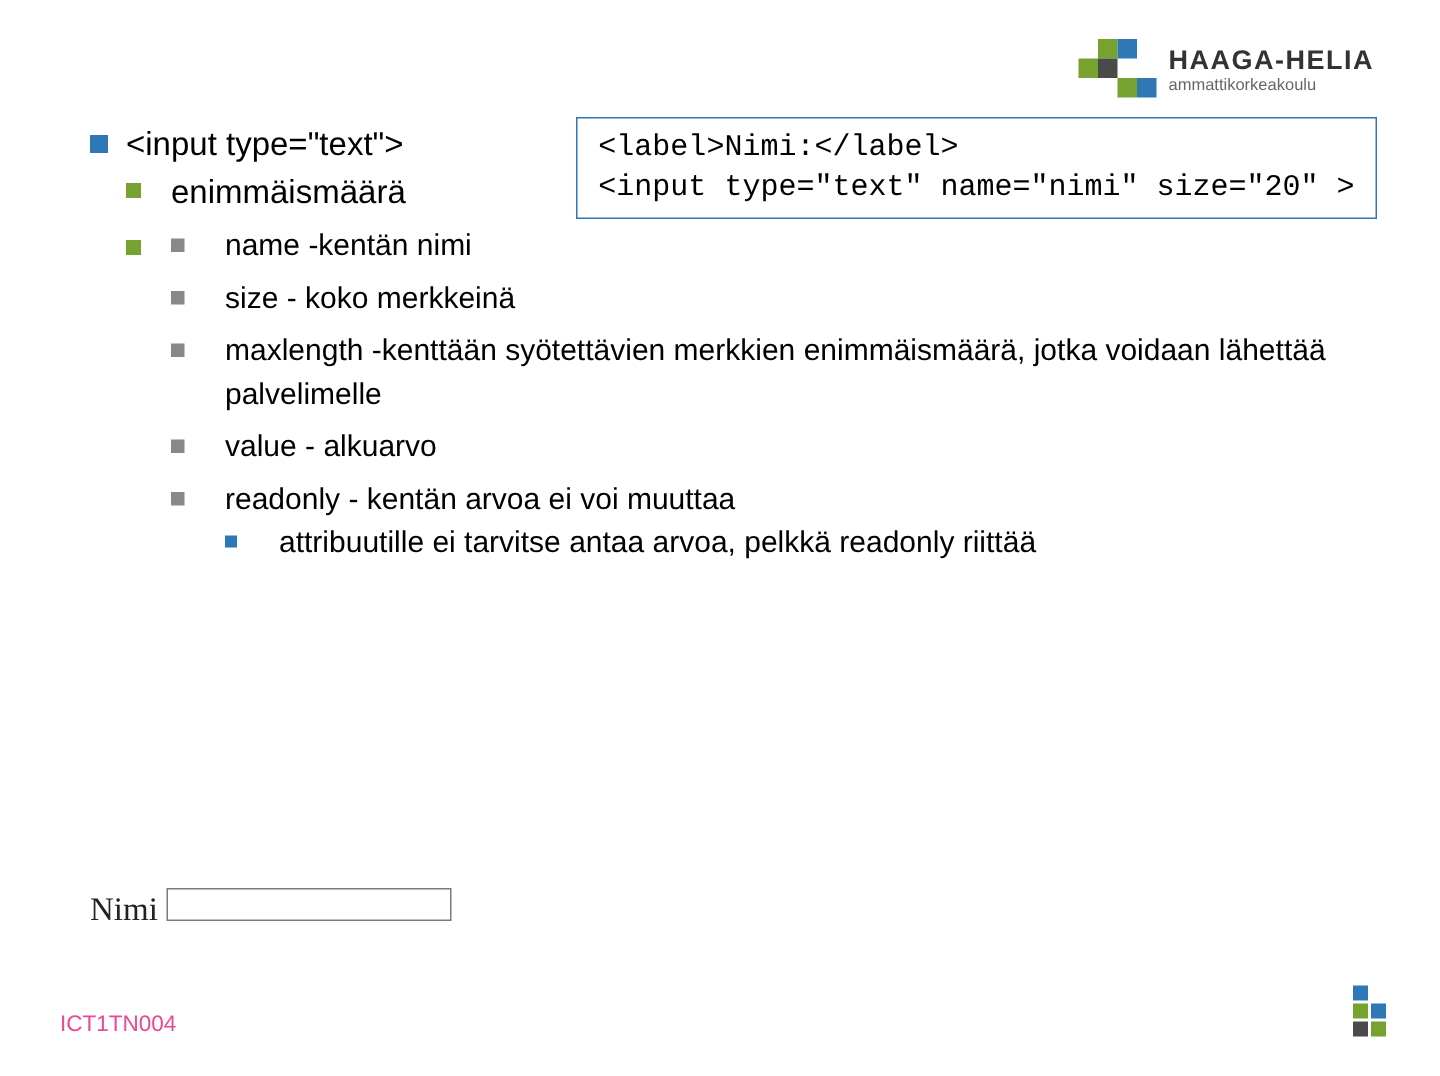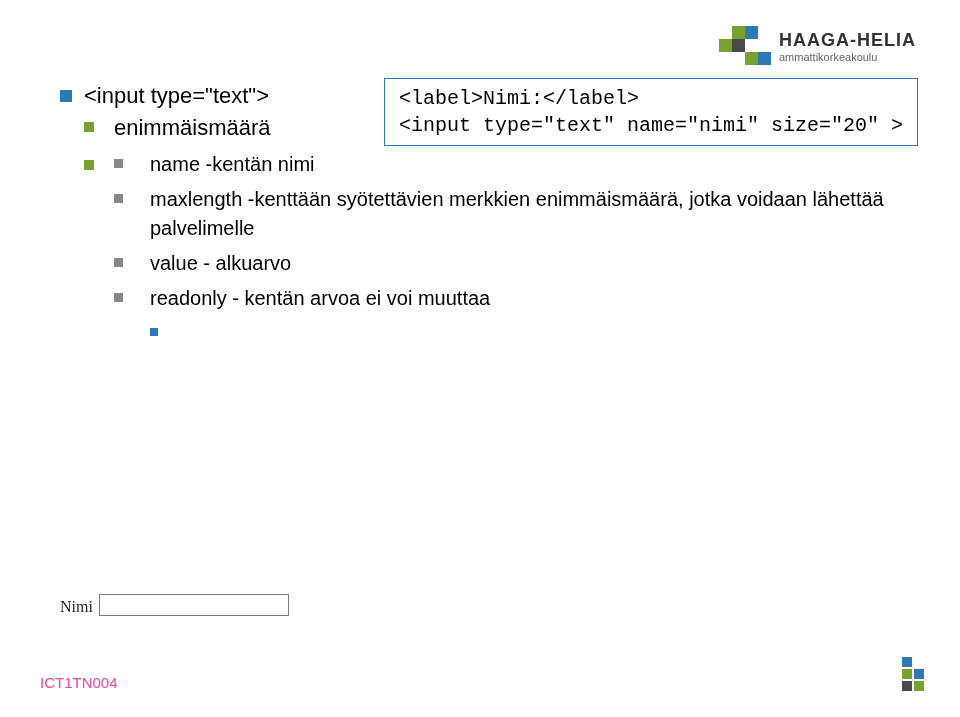--- a/index.html
+++ b/index.html
@@ -27,21 +27,21 @@
   .lvl3 > li { position: relative; padding-left: 36px; margin-bottom: 6px; font-size: 20px; line-height: 1.45; }
   .lvl4 > li { position: relative; padding-left: 36px; margin-bottom: 6px; font-size: 20px; line-height: 1.45; }
   .bullet { position: absolute; left: 0; }
   .lvl1 > li > .bullet { top: 10px; width: 12px; height: 12px; background: #2e78b6; }
   .lvl2 > li > .bullet { top: 10px; width: 10px; height: 10px; background: #78a22f; }
   .lvl3 > li > .bullet { top: 9px; width: 9px; height: 9px; background: #888; }
   .lvl4 > li > .bullet { top: 9px; width: 8px; height: 8px; background: #2e78b6; }
   .codebox { position: absolute; top: 78px; right: 42px; border: 1.5px solid #2e78b6; padding: 6px 14px; font-family: "Courier New", Courier, monospace; font-size: 20px; line-height: 1.35; background: #fff; margin-left: 32px; }
   .formfig { position: absolute; left: 60px; bottom: 95px; }
   .formfig table { border-collapse: collapse; }
-  .formfig td { font-family: "Times New Roman", Times, serif; font-size: 16px; padding: 2px 6px 2px 0; color: #222; vertical-align: middle; }
+  .formfig td { font-family: "Times New Roman", Times, serif; font-size: 22px; padding: 2px 6px 2px 0; color: #222; vertical-align: middle; }
   .fakeinput { display: inline-block; border: 1px solid #7a7a7a; height: 22px; background: #fff; }
   .fi-nimi { width: 190px; }
   .fi-osoite { width: 300px; }
   .footer-code { position: absolute; left: 40px; bottom: 26px; font-size: 15px; color: #ec4899; }
   .corner-blocks { position: absolute; right: 36px; bottom: 26px; display: grid; grid-template-columns: 10px 10px; grid-template-rows: 10px 10px 10px; gap: 2px; }
   .cbx { width: 10px; height: 10px; }
 </style>
 </head>
 <body>
 
@@ -79,32 +79,37 @@
           </li>
           <li>
             <span class="bullet"></span>
             <ul class="lvl3">
               <li>
                 <span class="bullet"></span>
                 <span>name -kentän nimi</span>
               </li>
               <li>
                 <span class="bullet"></span>
+                <span>size - koko merkkeinä</span>
+              </li>
+              <li>
+                <span class="bullet"></span>
                 <span>maxlength -kenttään syötettävien merkkien enimmäismäärä, jotka voidaan lähettää palvelimelle</span>
               </li>
               <li>
                 <span class="bullet"></span>
                 <span>value - alkuarvo</span>
               </li>
               <li>
                 <span class="bullet"></span>
                 <span>readonly - kentän arvoa ei voi muuttaa</span>
                 <ul class="lvl4">
                   <li>
                     <span class="bullet"></span>
+                    <span>attribuutille ei tarvitse antaa arvoa, pelkkä readonly riittää</span>
                   </li>
                 </ul>
               </li>
             </ul>
           </li>
         </ul>
       </li>
     </ul>
   </div>
 

